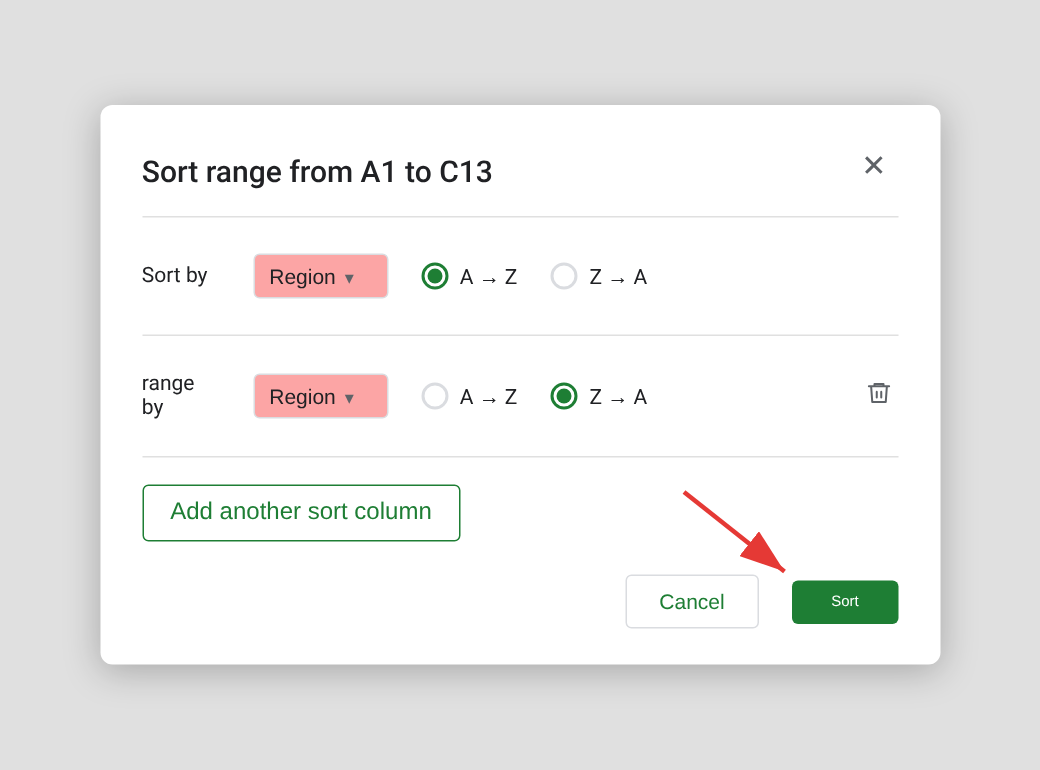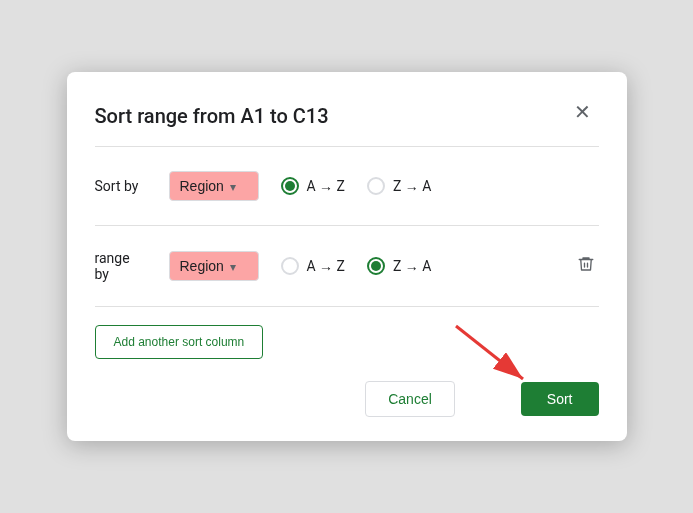--- a/index.html
+++ b/index.html
@@ -142,21 +142,21 @@
       padding: 4px;
       border-radius: 4px;
       margin-left: auto;
     }
     .add-sort-btn {
       border: 1px solid #1e7e34;
       background: #fff;
       color: #1e7e34;
       border-radius: 4px;
       padding: 9px 18px;
-      font-size: 12px;
+      font-size: 16px;
       font-weight: 500;
       cursor: pointer;
       margin-top: 4px;
     }
     .footer {
       display: flex;
       justify-content: flex-end;
       align-items: center;
       gap: 22px;
       margin-top: 22px;
@@ -171,24 +171,23 @@
       font-size: 14px;
       font-weight: 500;
       cursor: pointer;
     }
     .sort-btn {
       background: #1e7e34;
       color: #fff;
       border: none;
       border-radius: 4px;
       padding: 9px 26px;
-      font-size: 14px;
-      font-weight: 500;
-      cursor: pointer;
-      margin-left: 44px;
+      font-size: 10px;
+      font-weight: 500;
+      cursor: pointer;
     }
     .arrow-container {
       position: absolute;
       right: 58px;
       top: -60px;
       pointer-events: none;
     }
     .arrow-svg {
       display: block;
     }

